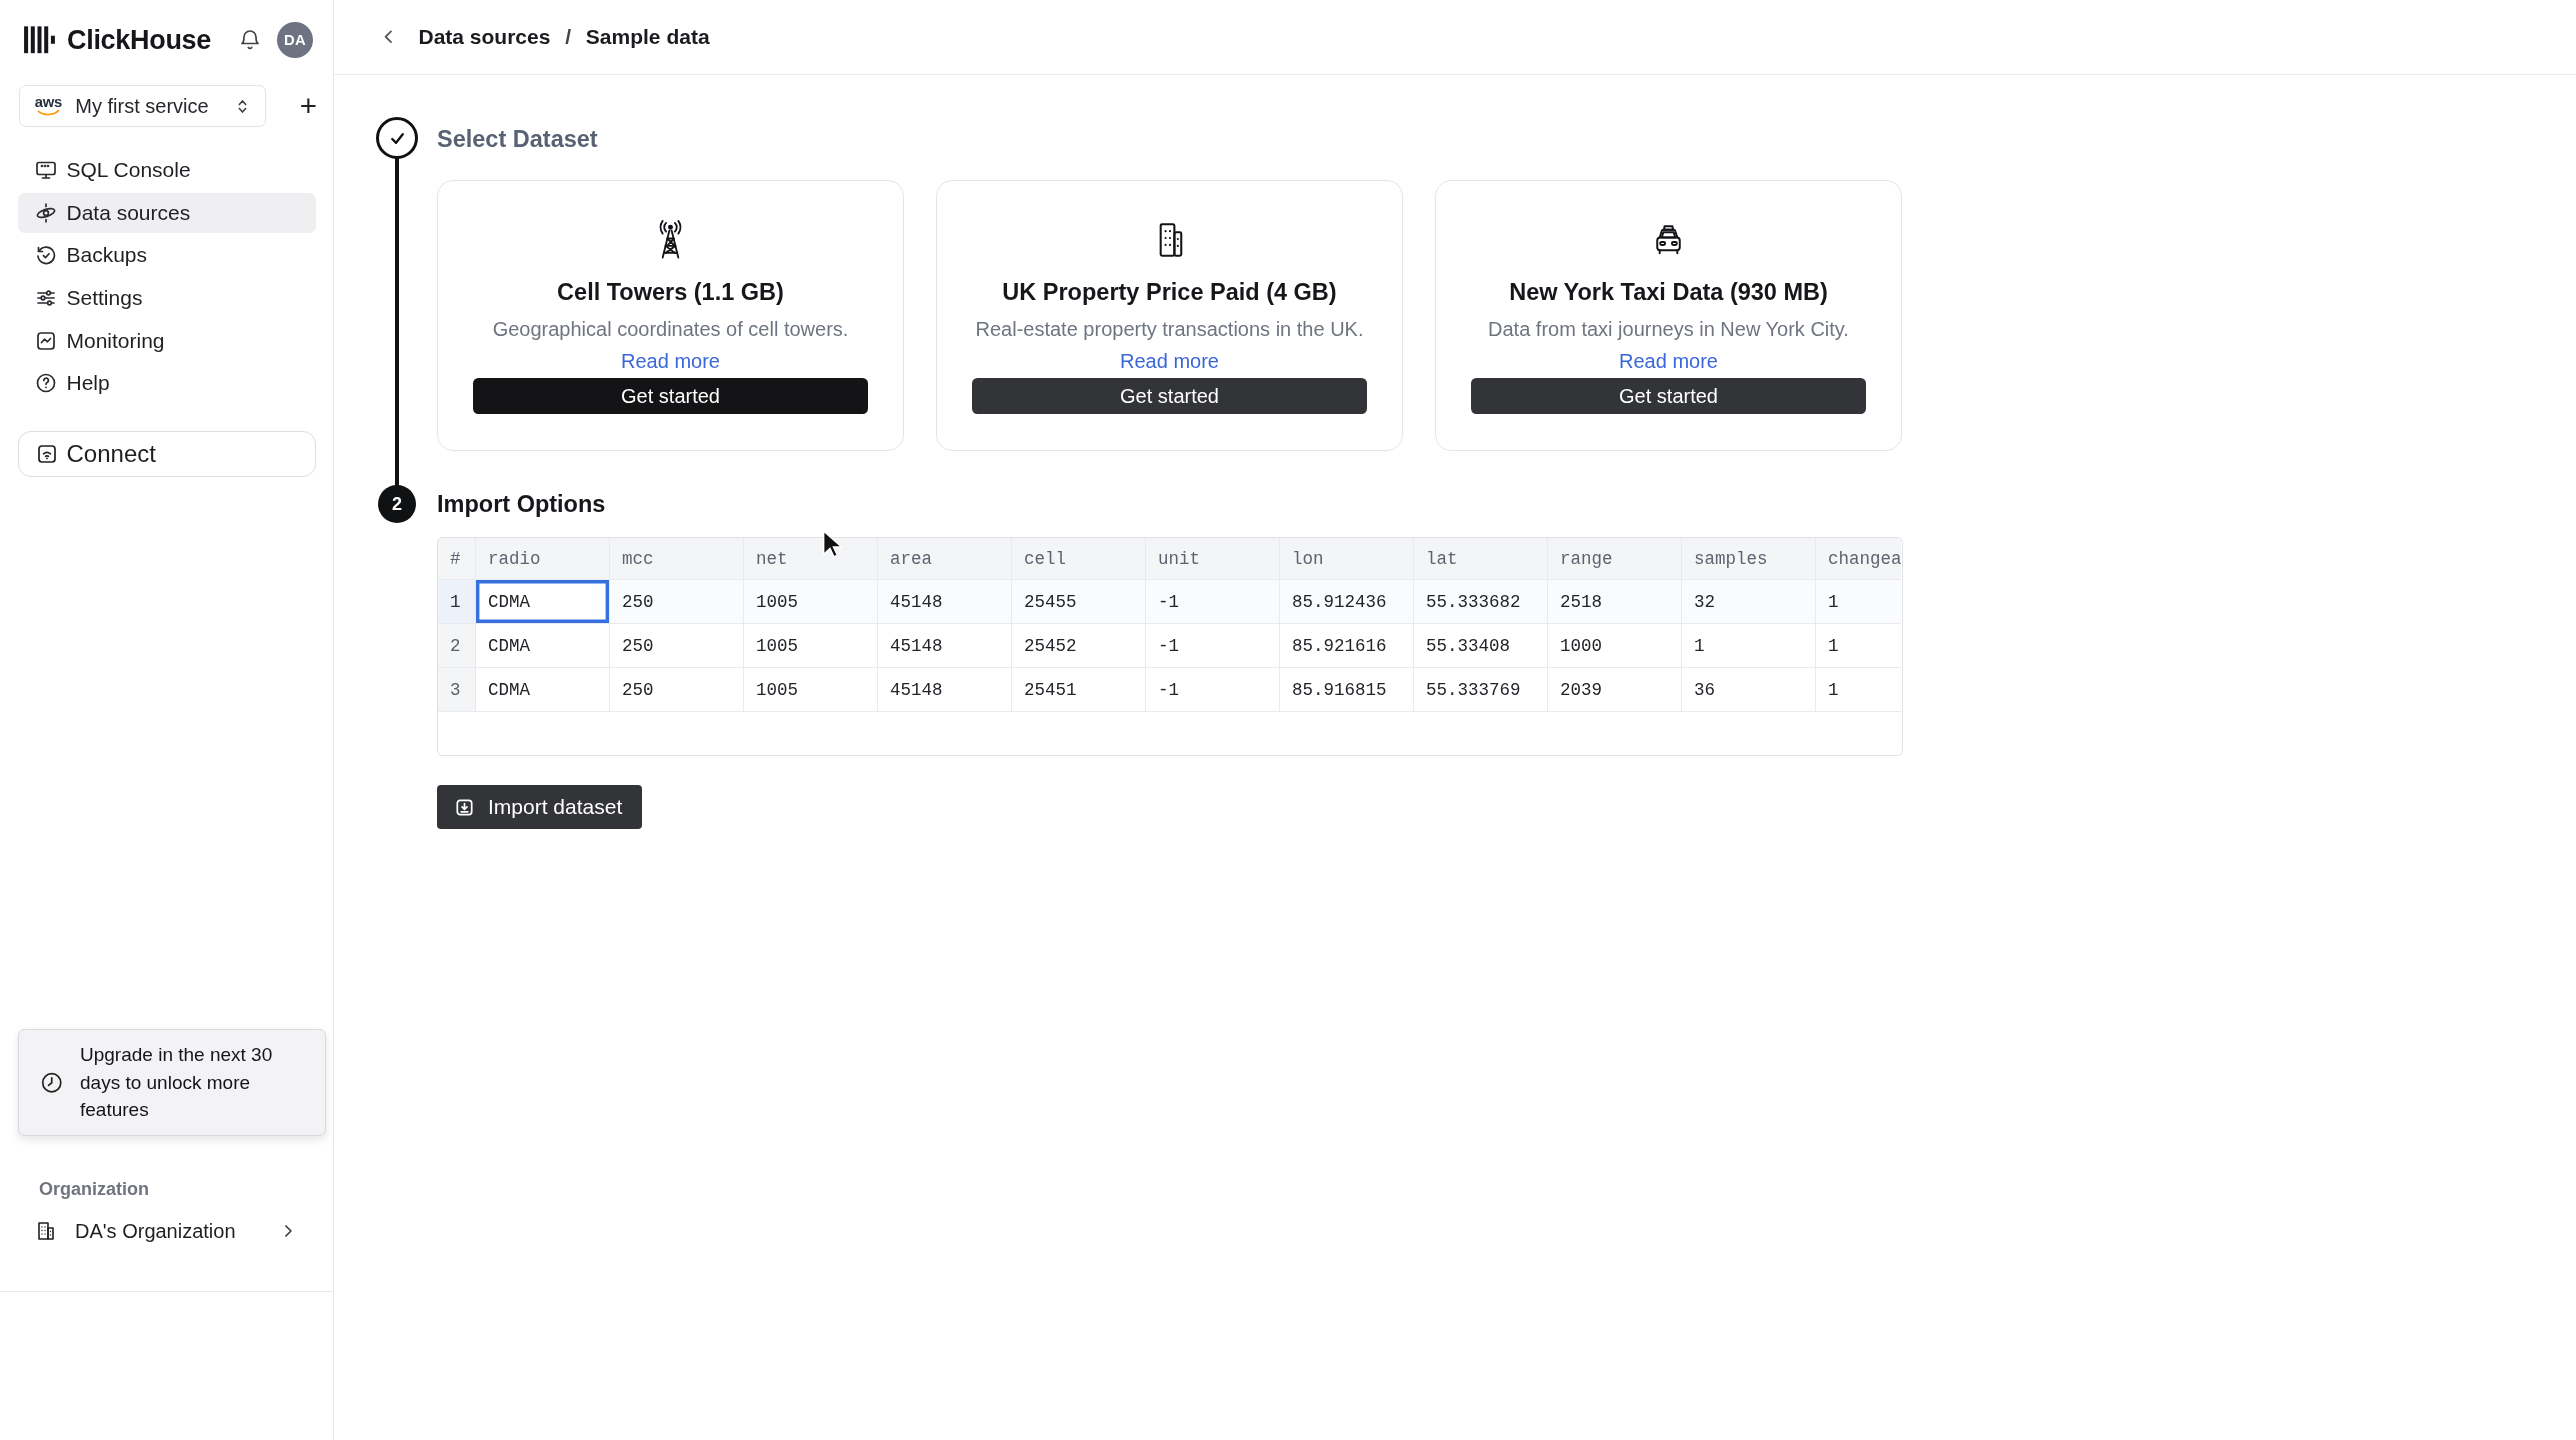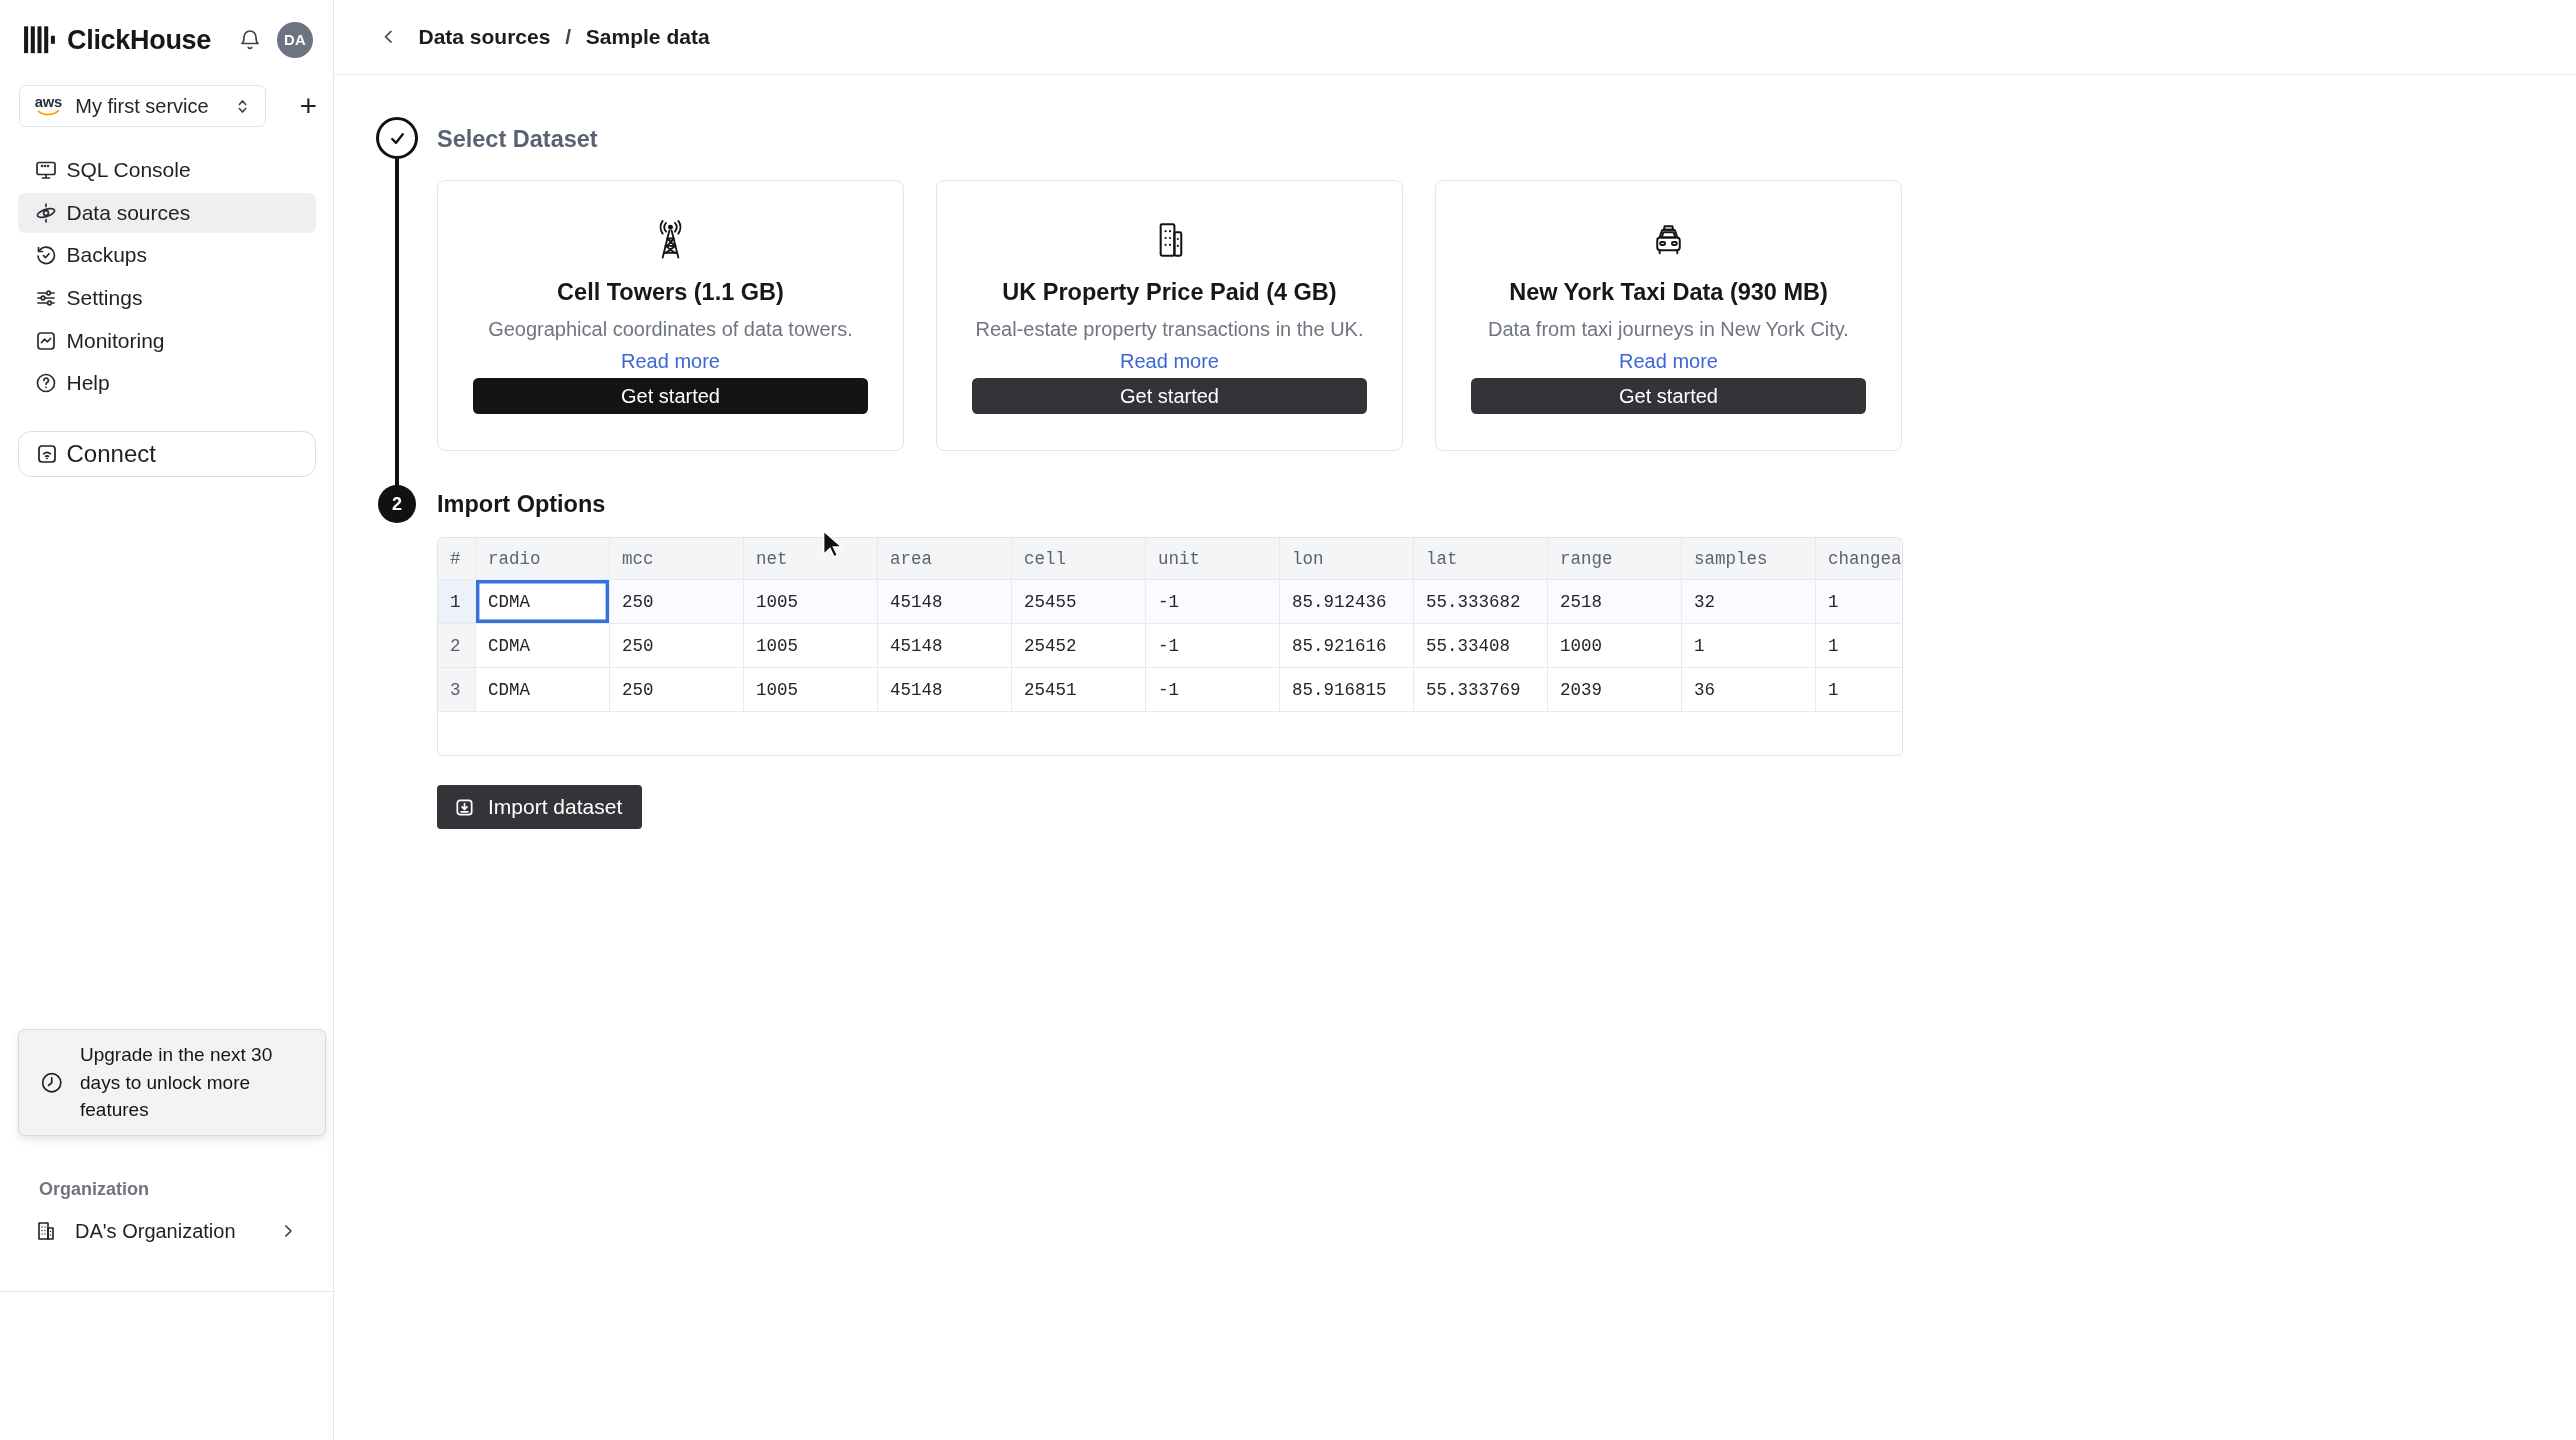--- a/index.html
+++ b/index.html
@@ -52,21 +52,21 @@
 
   
   .step1-circle { position:absolute; left:42px; top:117px; width:42px; height:42px; border:3.4px solid #101113; border-radius:50%; background:#fff; display:flex; align-items:center; justify-content:center; color:#101113; z-index:2; }
   .connector { position:absolute; left:61px; top:138px; width:4px; height:366px; background:#101113; z-index:1; }
   .step2-circle { position:absolute; left:44px; top:485px; width:38px; height:38px; background:#101113; border-radius:50%; display:flex; align-items:center; justify-content:center; color:#fff; font-size:18px; font-weight:700; z-index:2; }
   .step1-title { position:absolute; left:103px; top:126px; font-size:23.5px; font-weight:600; color:#596273; }
   .step2-title { position:absolute; left:103px; top:491px; font-size:23.5px; font-weight:600; color:#16171b; }
 
   
   #cards { position:absolute; left:103px; top:180px; display:flex; gap:32px; }
-  .card { width:467px; height:271px; border:1.3px solid #e5e5e8; border-radius:8px; background:#fff; position:relative; }
+  .card { width:467px; height:271px; border:1.3px solid #e5e5e8; border-radius:16px; background:#fff; position:relative; }
   .card-inner { position:absolute; left:0; right:0; top:35px; display:flex; flex-direction:column; align-items:center; }
   .card-icon { color:#131418; height:48px; display:flex; align-items:center; }
   .card-title { margin-top:14.8px; font-size:23.5px; font-weight:600; color:#16171b; }
   .card-desc { margin-top:12px; font-size:20px; color:#6f7580; }
   .card-link { margin-top:9.4px; font-size:20px; color:var(--link-blue,#3b66d9); cursor:pointer; }
   .card-btn { position:absolute; left:35px; right:35px; top:197px; height:36px; border:none; border-radius:5.4px; color:#fff; font-size:20px; font-weight:500; font-family:"Liberation Sans",sans-serif; display:flex; align-items:center; justify-content:center; cursor:pointer; }
   .card-btn.black { background:var(--btn-black,#141417); }
   .card-btn.dark { background:var(--btn-dark,#333438); }
 
   
@@ -284,21 +284,21 @@
             <svg width="47" height="48" viewBox="0 0 48 48" fill="none" stroke="currentColor" stroke-width="1.9" stroke-linecap="round" stroke-linejoin="round">
               <circle cx="24" cy="11" r="1.6" fill="currentColor"></circle>
               <path d="M19.5 15.5a6.3 6.3 0 0 1 0-9M28.5 6.5a6.3 6.3 0 0 1 0 9"></path>
               <path d="M16 17.5a11 11 0 0 1 0-13M32 4.5a11 11 0 0 1 0 13"></path>
               <path d="M22.8 14.5 16 42M25.2 14.5 32 42"></path>
               <path d="M20.8 22.5h6.4M19 30h10M17.3 37h13.4"></path>
               <path d="m20.8 22.5 7.5 7.5m-7.8 0 7-7.3M19 30l9.6 7.2M29 30l-10 7.2"></path>
             </svg>
           </span>
        <div class="card-title">Cell Towers (1.1 GB)</div>
-       <div class="card-desc">Geographical coordinates of data towers.</div>
+       <div class="card-desc">Geographical coordinates of cell towers.</div>
        <div class="card-link">Read more</div>
      </div>
      <button class="card-btn black">Get started</button>
       </div>
       <div class="card">
         <div class="card-inner">
        <span class="icon card-icon">
             <svg width="47" height="48" viewBox="0 0 48 48" fill="none" stroke="currentColor" stroke-width="2.1" stroke-linejoin="round">
               <rect x="15" y="8" width="14" height="32" rx="1.5"></rect>
               <rect x="29" y="16" width="7" height="24" rx="1.5"></rect>

